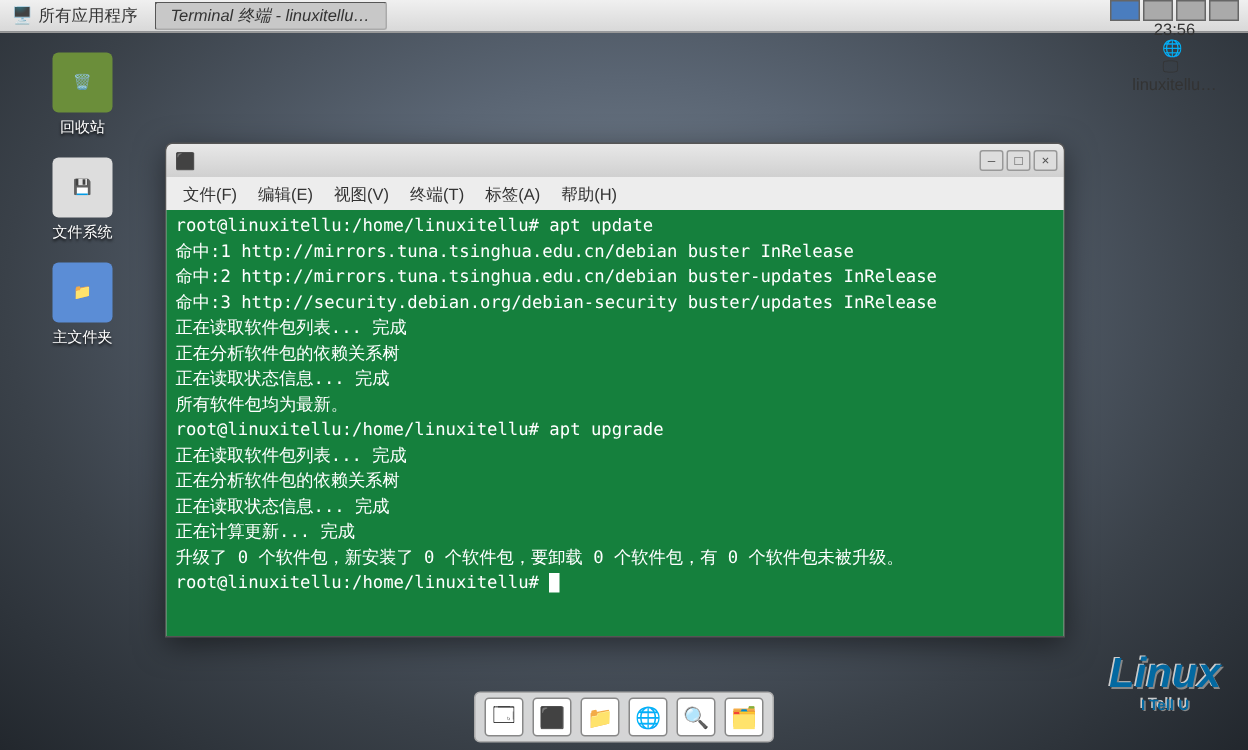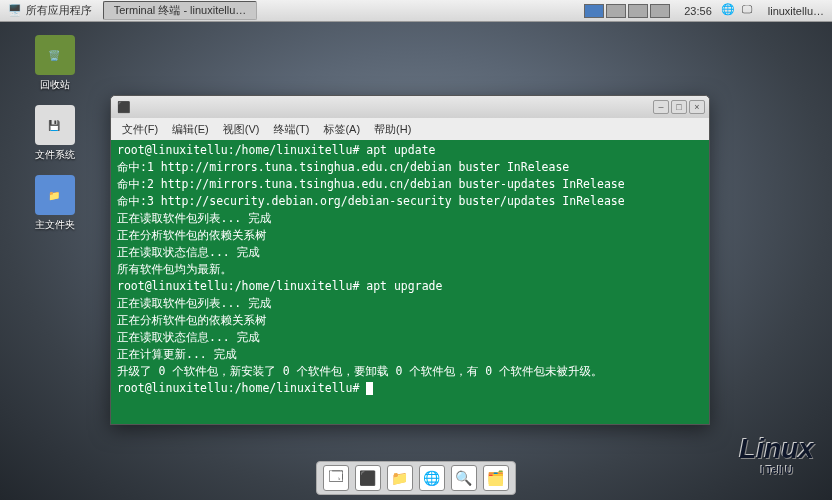--- a/index.html
+++ b/index.html
@@ -3,23 +3,23 @@
 <meta charset="utf-8">
 <style>
 * { margin:0; padding:0; box-sizing:border-box; }
 body { width:832px; height:500px; font-family:sans-serif; overflow:hidden; position:relative;
   background: radial-gradient(ellipse at 50% 40%, #7a8795 0%, #5a6573 35%, #3a4149 70%, #22272d 100%); }
 
 .panel { position:absolute; top:0; left:0; right:0; height:22px;
   background:linear-gradient(#f0f0f0,#d8d8d8); border-bottom:1px solid #999;
   display:flex; align-items:center; font-size:11px; color:#333; }
 .panel-left,.panel-right{display:flex;align-items:center;height:100%;}
-.panel-right{margin-left:auto;}
+.panel-right{margin-left:auto;flex-direction:column;}
 .panel-btn{padding:0 8px;display:flex;align-items:center;gap:4px;height:100%;cursor:pointer;}
-.taskbar-item{background:#c8c8c8;border:1px inset #aaa;padding:1px 10px;margin:1px 3px;border-radius:2px;max-width:160px;white-space:nowrap;overflow:hidden;text-overflow:ellipsis;}
+.taskbar-item{background:#c8c8c8;border:1px inset #aaa;padding:1px 10px;margin:1px 3px;border-radius:2px;max-width:160px;white-space:nowrap;overflow:hidden;text-overflow:ellipsis;font-style:italic;}
 .clock{padding:0 8px;}
 .tray-icon{width:16px;height:16px;margin:0 2px;}
 .ws-switcher{display:flex;gap:2px;padding:0 6px;}
 .ws{width:20px;height:14px;border:1px solid #666;background:#aaa;}
 .ws.active{background:#4a7dbf;}
 
 .desktop-icon{position:absolute;width:60px;text-align:center;color:#fff;font-size:10px;cursor:pointer;}
 .desktop-icon .iconbox{width:40px;height:40px;margin:0 auto 3px;border-radius:4px;display:flex;align-items:center;justify-content:center;}
 .desktop-icon .label{text-shadow:0 1px 2px #000;text-align:center;}
 
@@ -36,21 +36,21 @@
 .term{flex:1;background:#15803d;color:#fff;font-family:monospace;font-size:11.5px;
   line-height:17px;padding:2px 6px;overflow:hidden;white-space:pre-wrap;}
 .term .line{display:block;}
 .cursor{display:inline-block;width:7px;height:13px;background:#fff;vertical-align:middle;}
 
 .dock{position:absolute;bottom:5px;left:50%;transform:translateX(-50%);
   background:rgba(230,230,230,.9);border:1px solid #aaa;border-radius:4px;
   padding:3px 6px;display:flex;gap:6px;}
 .dock-item{width:26px;height:26px;border:1px solid #888;border-radius:3px;background:#fff;cursor:pointer;display:flex;align-items:center;justify-content:center;font-size:14px;}
 
-.wm{position:absolute;right:18px;bottom:24px;color:#0f172a;font-weight:bold;font-style:italic;font-size:28px;text-shadow:1px 1px 0 #888,-1px -1px 0 #ccc;}
+.wm{position:absolute;right:18px;bottom:24px;color:#0369a1;font-weight:bold;font-style:italic;font-size:28px;text-shadow:1px 1px 0 #888,-1px -1px 0 #ccc;}
 .wm small{display:block;font-size:10px;text-align:center;font-style:normal;}
 </style>
 </head>
 <body>
 
 <div class="panel">
   <div class="panel-left">
     <div class="panel-btn">
       <span>🖥️</span>
       <span>所有应用程序</span>

